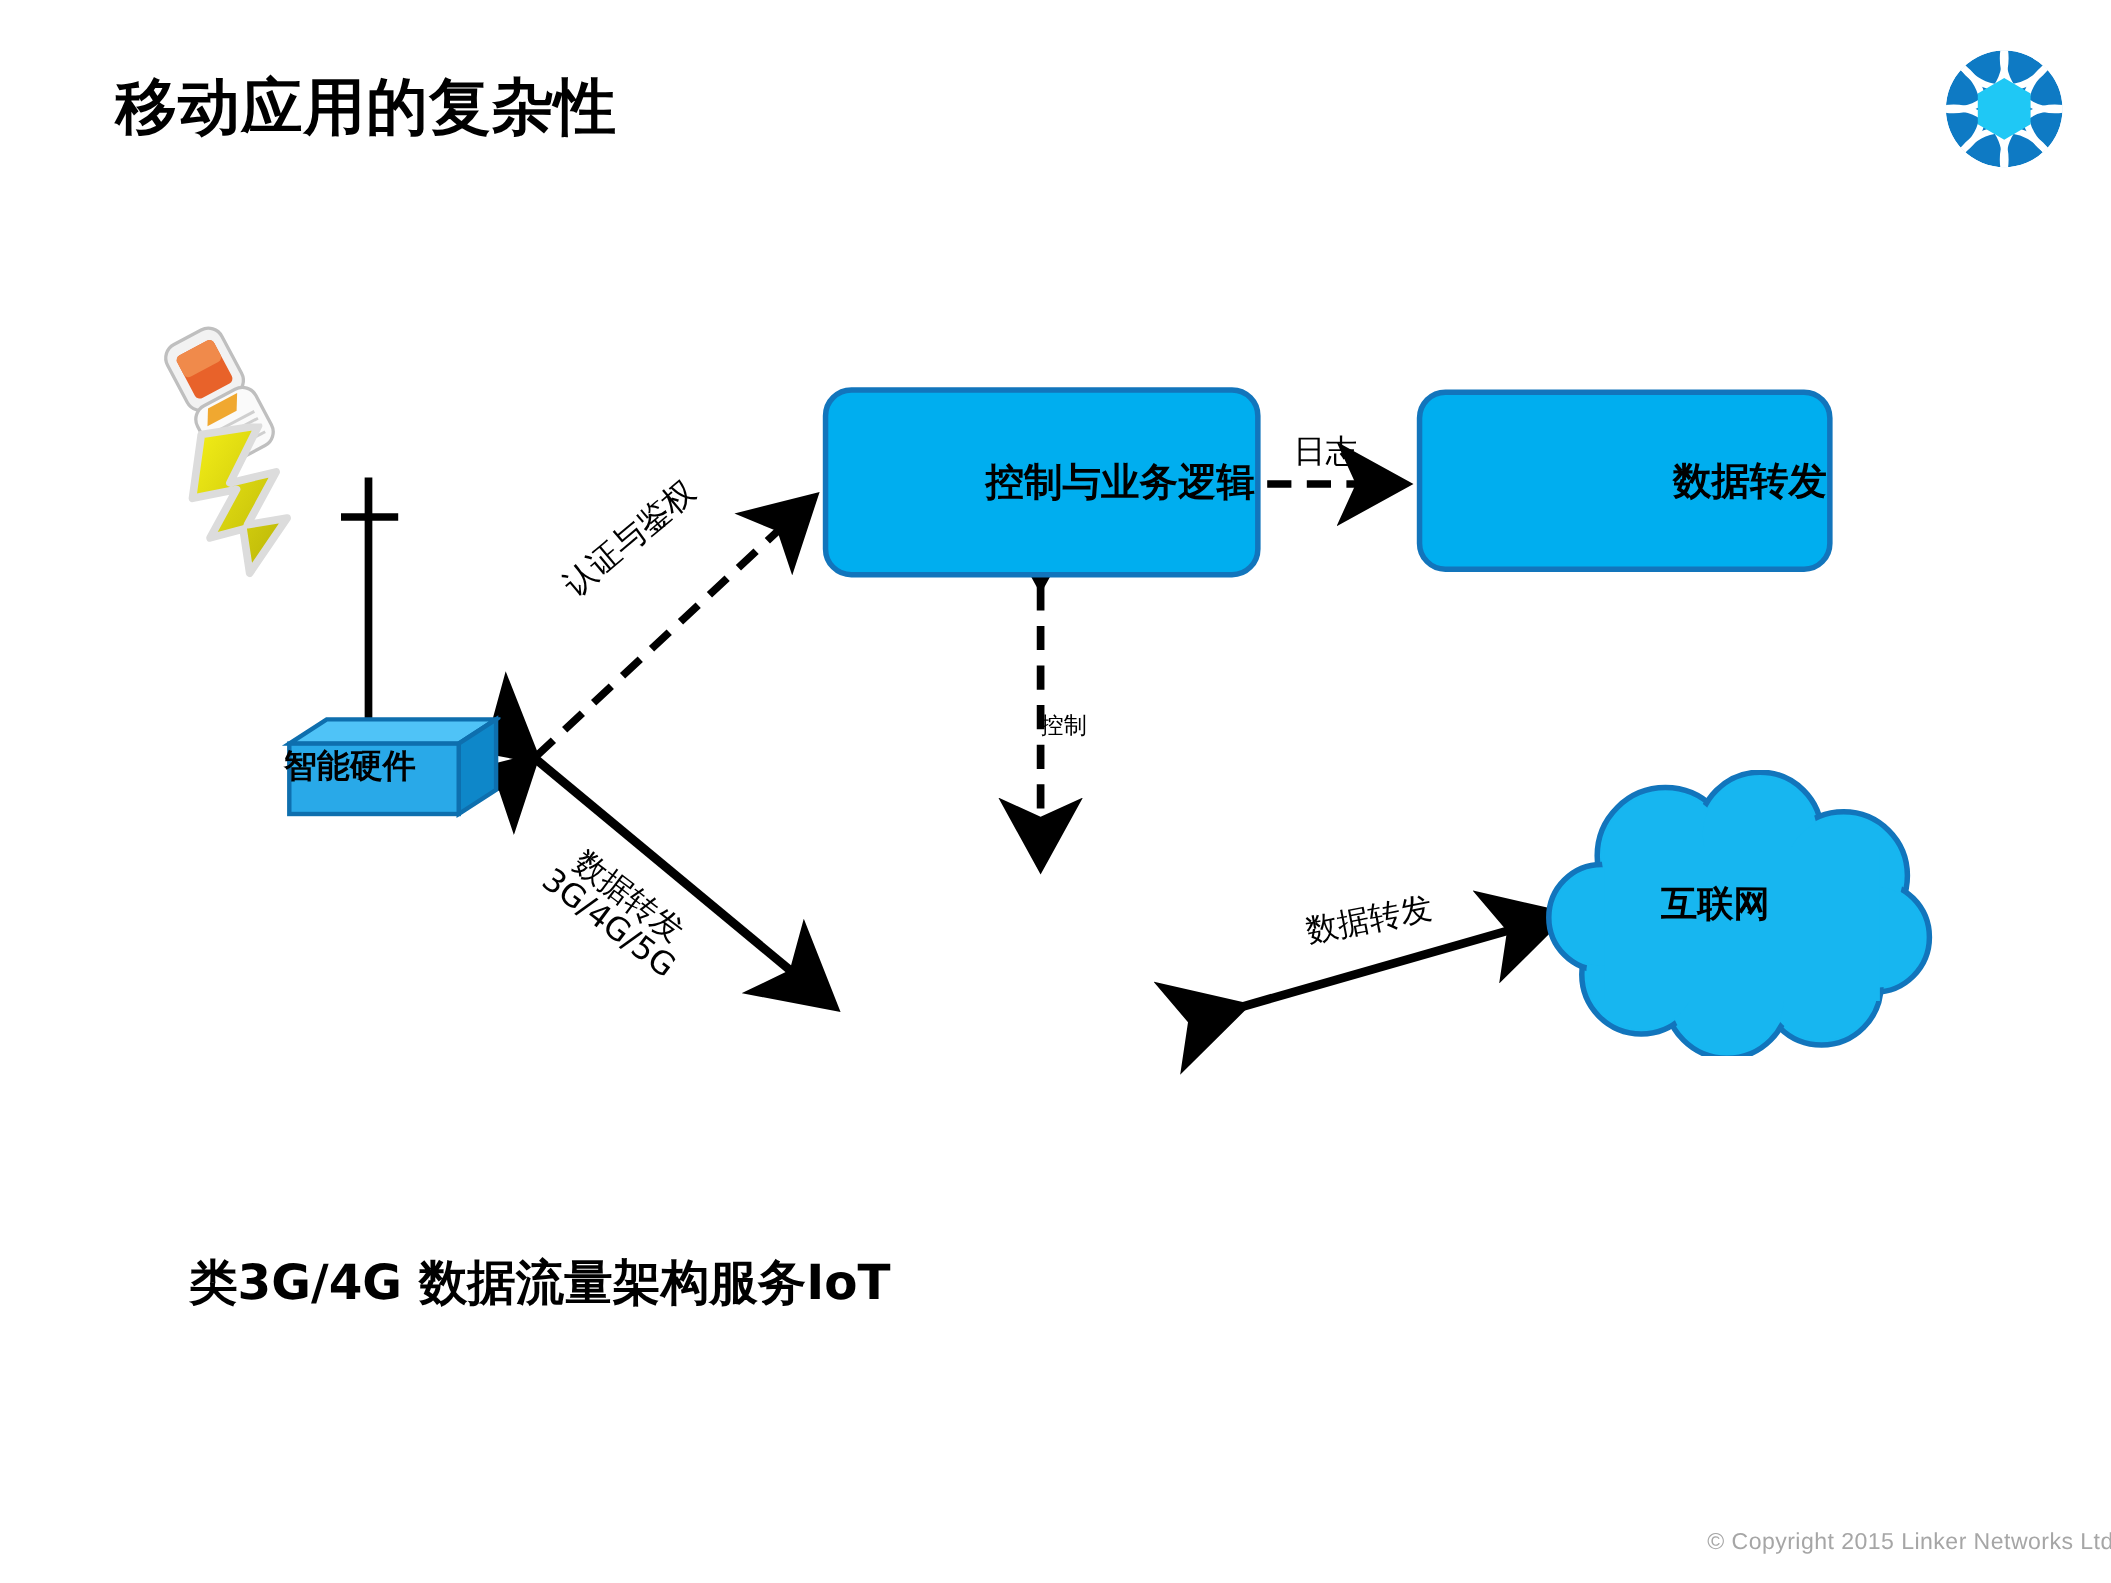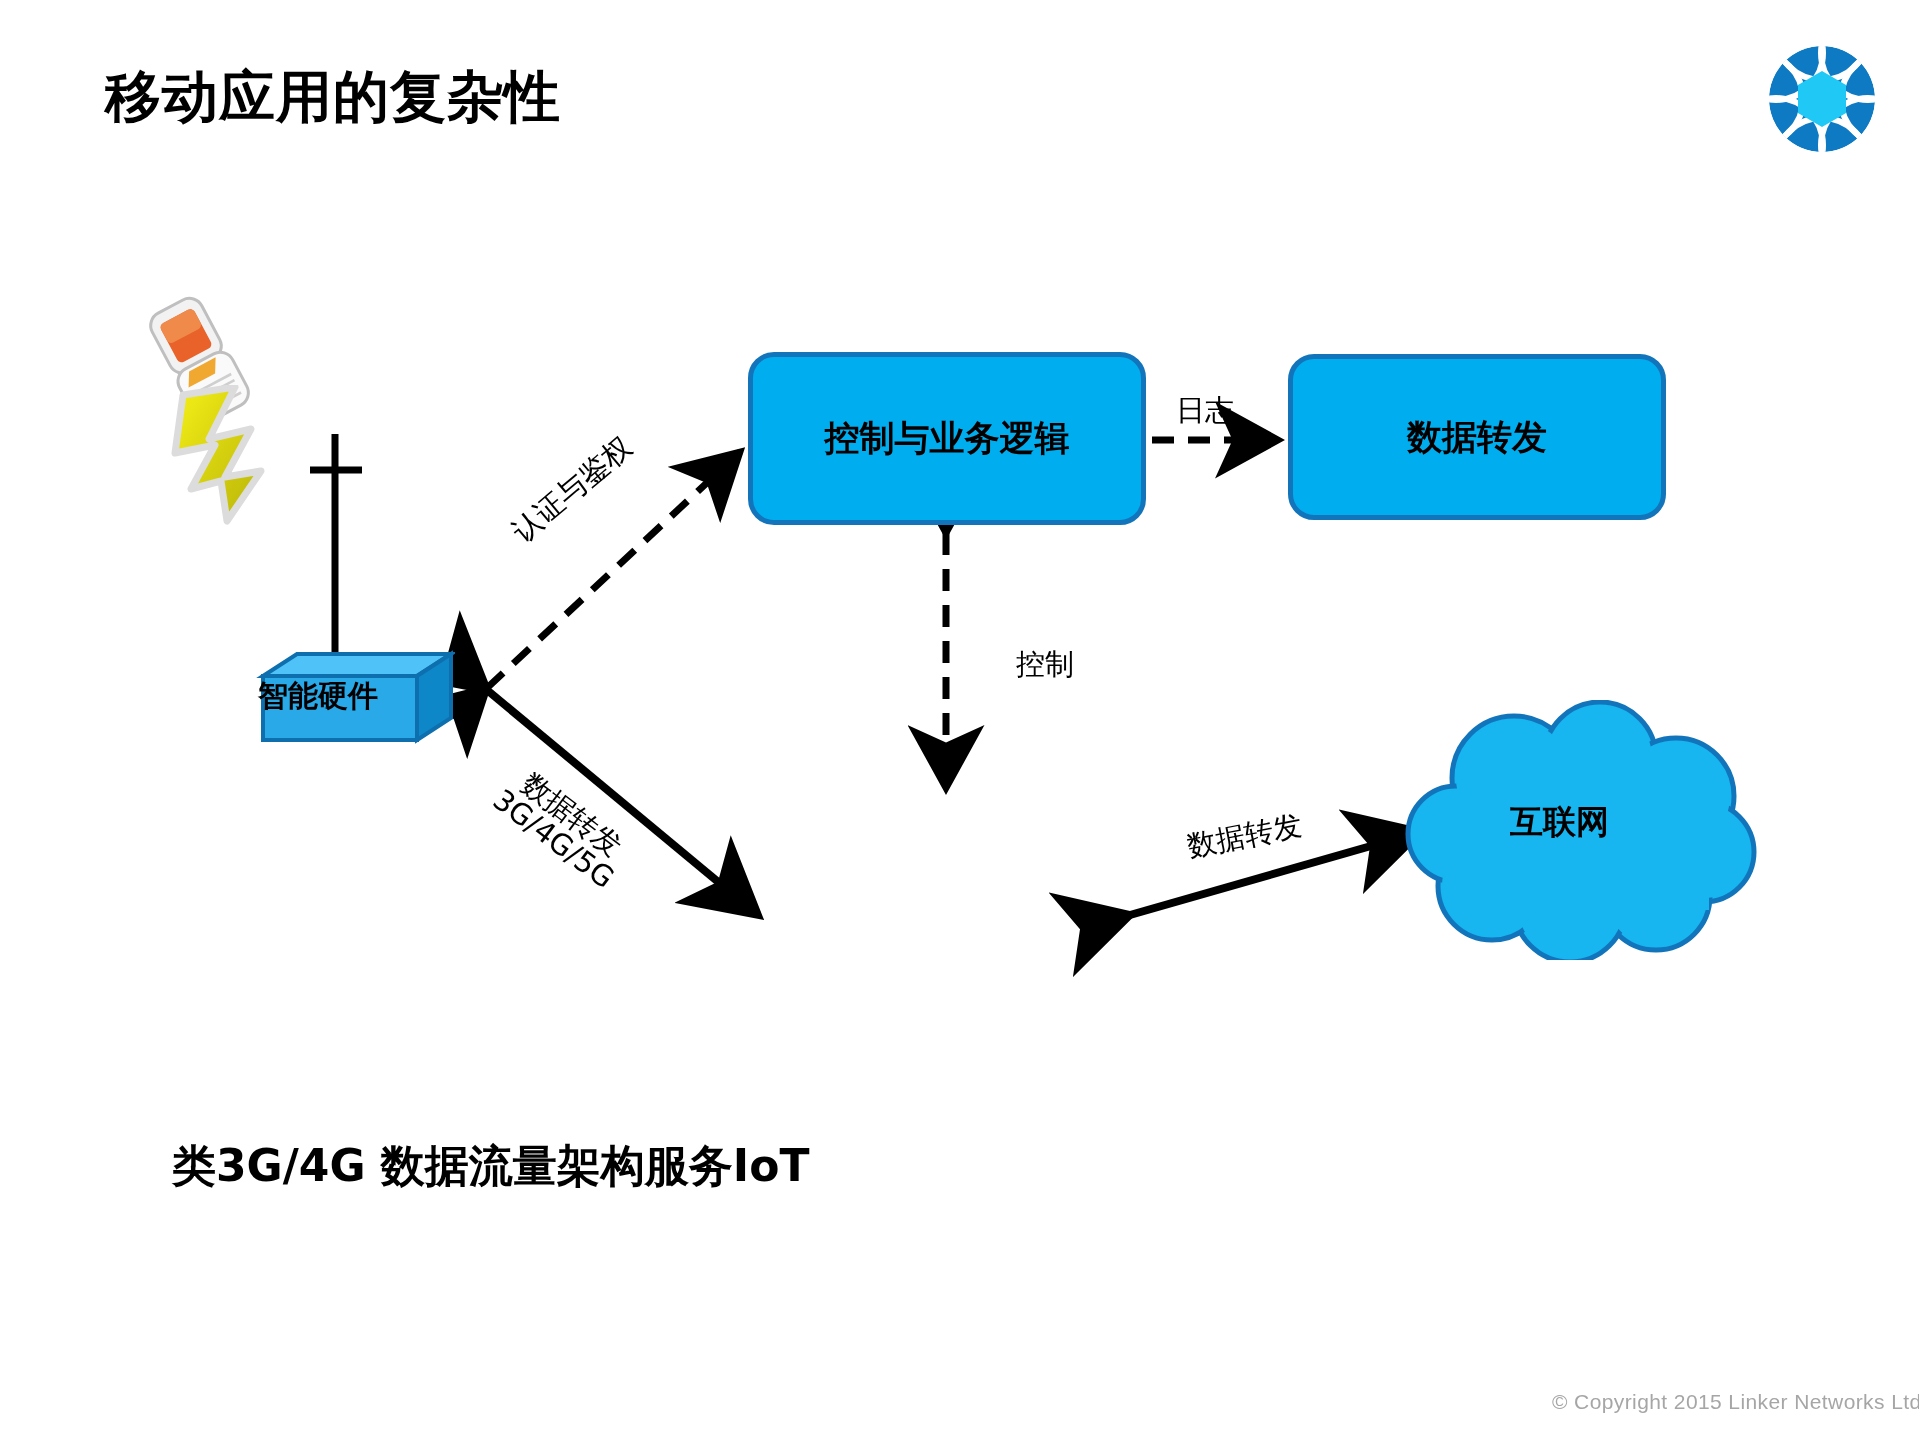--- a/index.html
+++ b/index.html
@@ -48,21 +48,21 @@
   }
 
   
   .node-box {
     position: absolute;
     background: #00AEEF;
     border: 5px solid #1275BC;
     border-radius: 26px;
     display: flex;
     align-items: center;
-    justify-content: center;
+    justify-content: flex-end;
     box-sizing: border-box;
   }
   .node-label {
     font-size: 35px;
     font-weight: bold;
     color: #000000;
     white-space: nowrap;
     font-family: "DejaVu Sans", "Liberation Sans", sans-serif;
   }
   #node-control-logic {
@@ -147,23 +147,23 @@
     color: #000;
     white-space: nowrap;
     font-family: "DejaVu Sans", "Liberation Sans", sans-serif;
   }
   #label-log {
     left: 1176px;
     top: 391px;
     font-size: 29px;
   }
   #label-control {
-    left: 1016px;
+    left: 946px;
     top: 645px;
-    font-size: 29px;
+    font-size: 21px;
   }
   #label-auth {
     left: 504px;
     top: 521px;
     transform: rotate(-40deg);
     transform-origin: left top;
     font-size: 29px;
   }
   #label-fwd-mobile {
     left: 524px;

